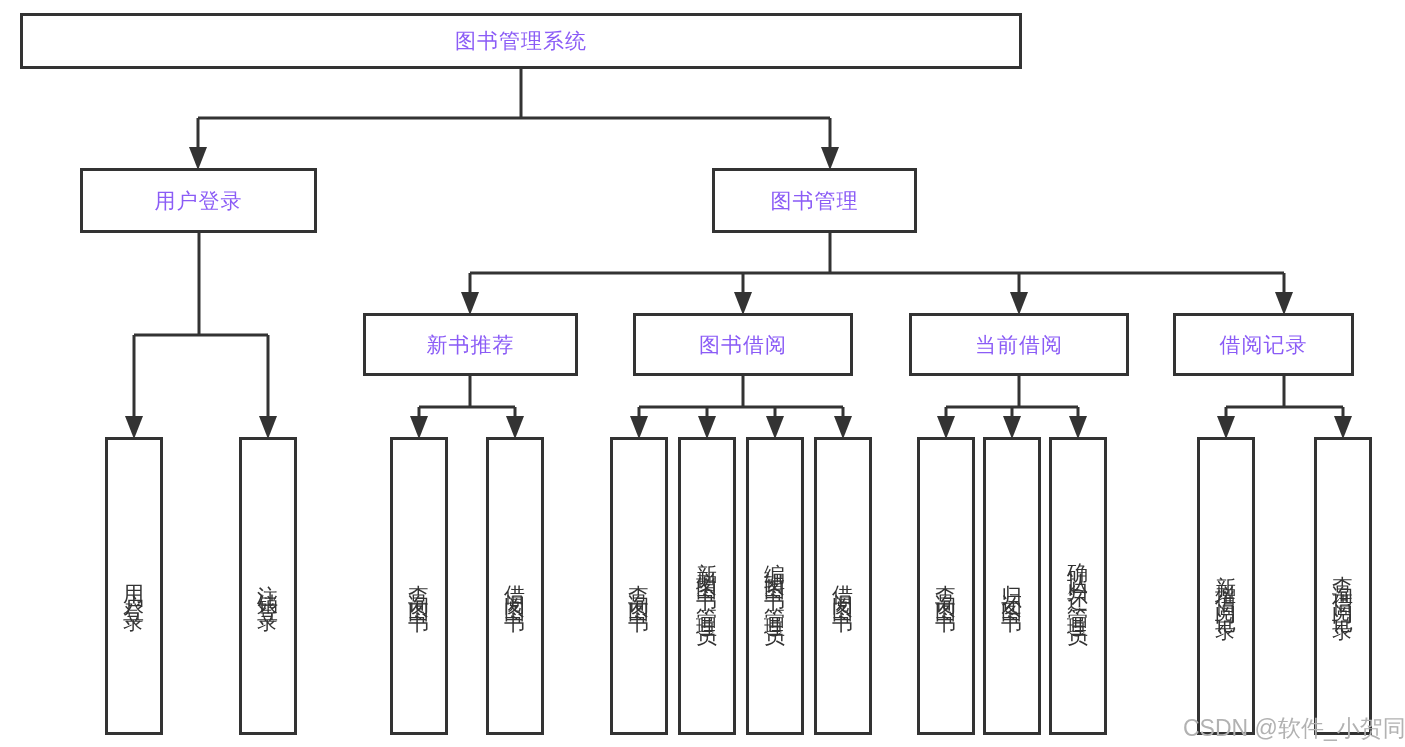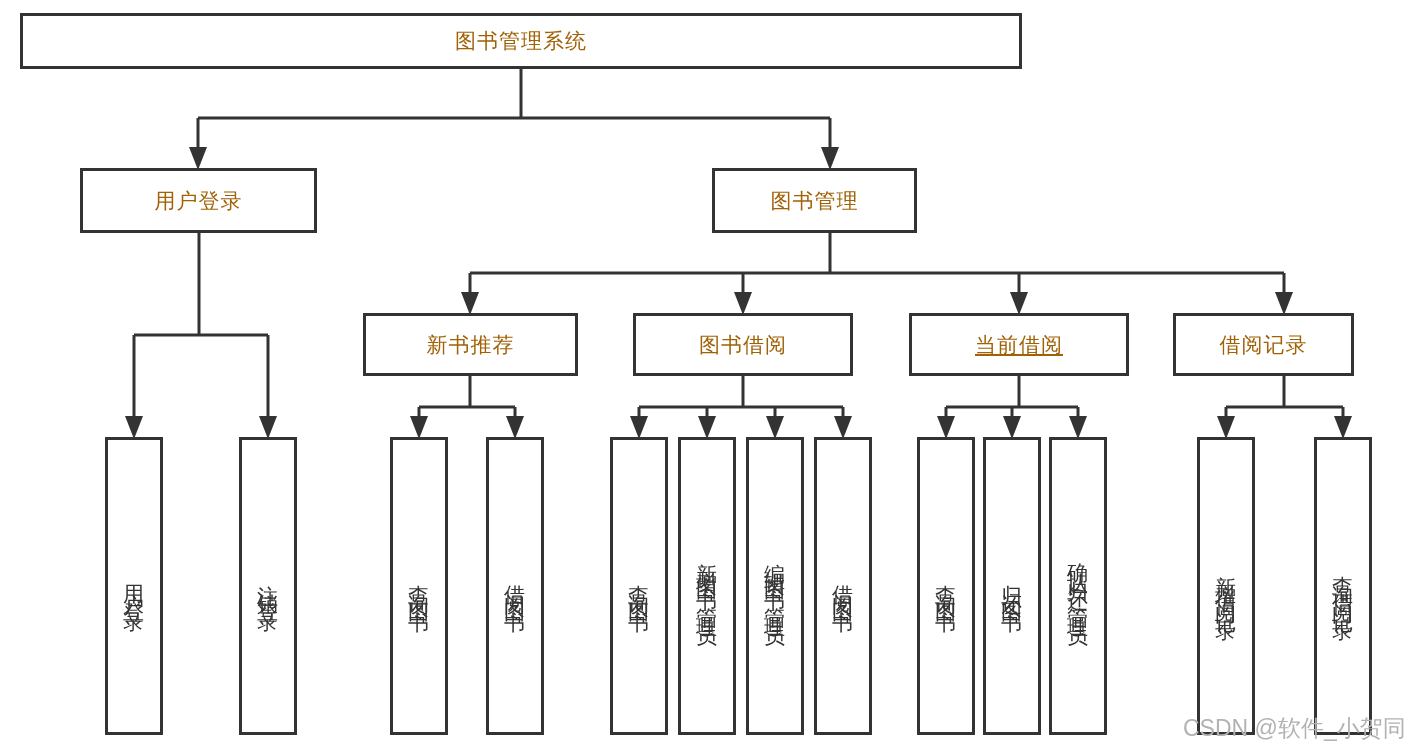--- a/index.html
+++ b/index.html
@@ -27,21 +27,21 @@
   .hbox {
     position: absolute;
     box-sizing: border-box;
     border: 3px solid #333333;
     background: #ffffff;
     display: flex;
     align-items: center;
     justify-content: center;
     font-size: 21px;
     letter-spacing: 1px;
-    color: #a16207;
+    color: #8b5cf6;
     z-index: 2;
   }
   .vbox {
     position: absolute;
     top: 437px;
     width: 58px;
     height: 298px;
     box-sizing: border-box;
     border: 3px solid #333333;
     background: #ffffff;
@@ -134,21 +134,21 @@
     </g>
   </svg>
 
   <div class="hbox" style="left:20px; top:13px; width:1002px; height:56px;">图书管理系统</div>
 
   <div class="hbox" style="left:80px; top:168px; width:237px; height:65px;">用户登录</div>
   <div class="hbox" style="left:712px; top:168px; width:205px; height:65px;">图书管理</div>
 
   <div class="hbox" style="left:363px; top:313px; width:215px; height:63px;">新书推荐</div>
   <div class="hbox" style="left:633px; top:313px; width:220px; height:63px;">图书借阅</div>
-  <div class="hbox" style="left:909px; top:313px; width:220px; height:63px;text-decoration:underline;">当前借阅</div>
+  <div class="hbox" style="left:909px; top:313px; width:220px; height:63px;">当前借阅</div>
   <div class="hbox" style="left:1173px; top:313px; width:181px; height:63px;">借阅记录</div>
 
   <div class="vbox" style="left:105px;">用户登录</div>
   <div class="vbox" style="left:239px;">注销登录</div>
 
   <div class="vbox" style="left:390px;">查询图书</div>
   <div class="vbox" style="left:486px;">借阅图书</div>
 
   <div class="vbox" style="left:610px;">查询图书</div>
   <div class="vbox" style="left:678px;">新增图书（管理员）</div>

